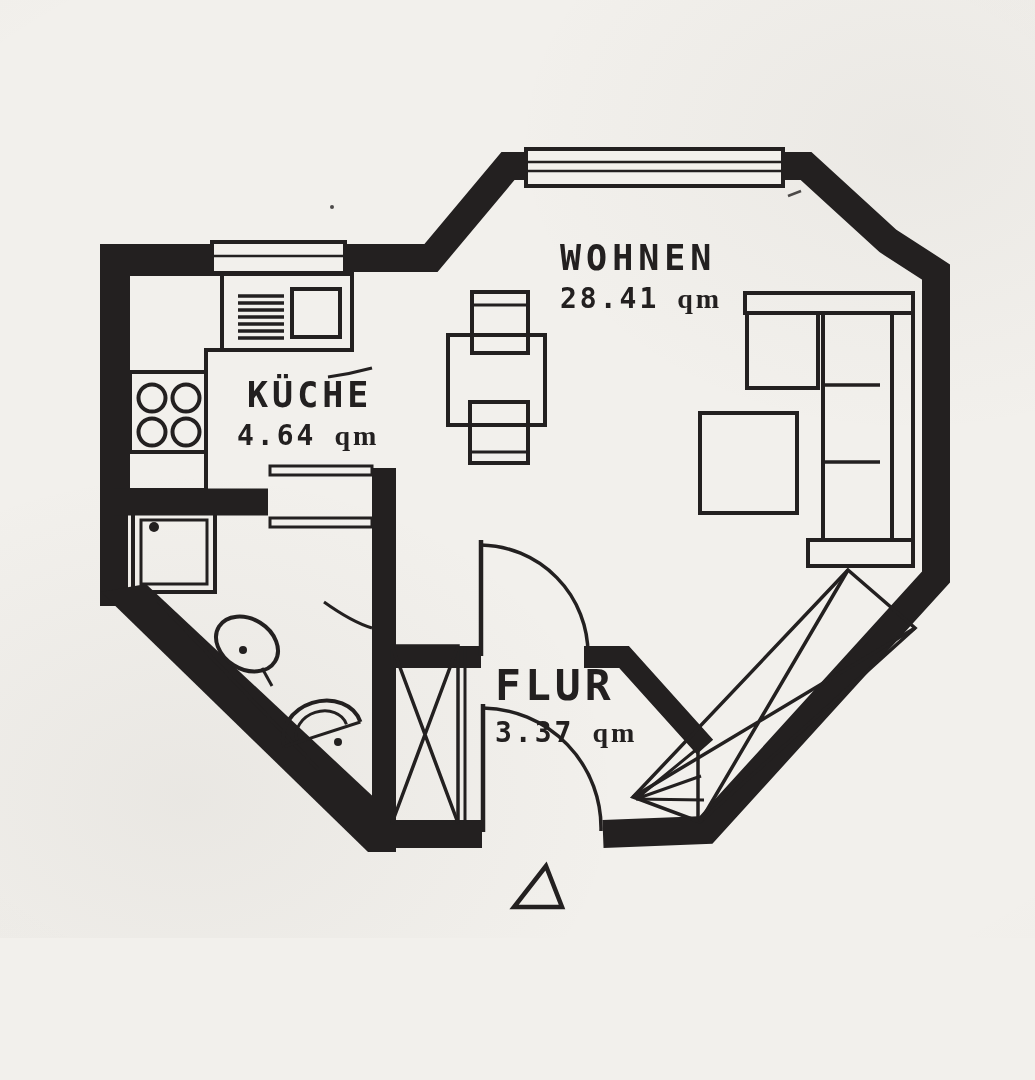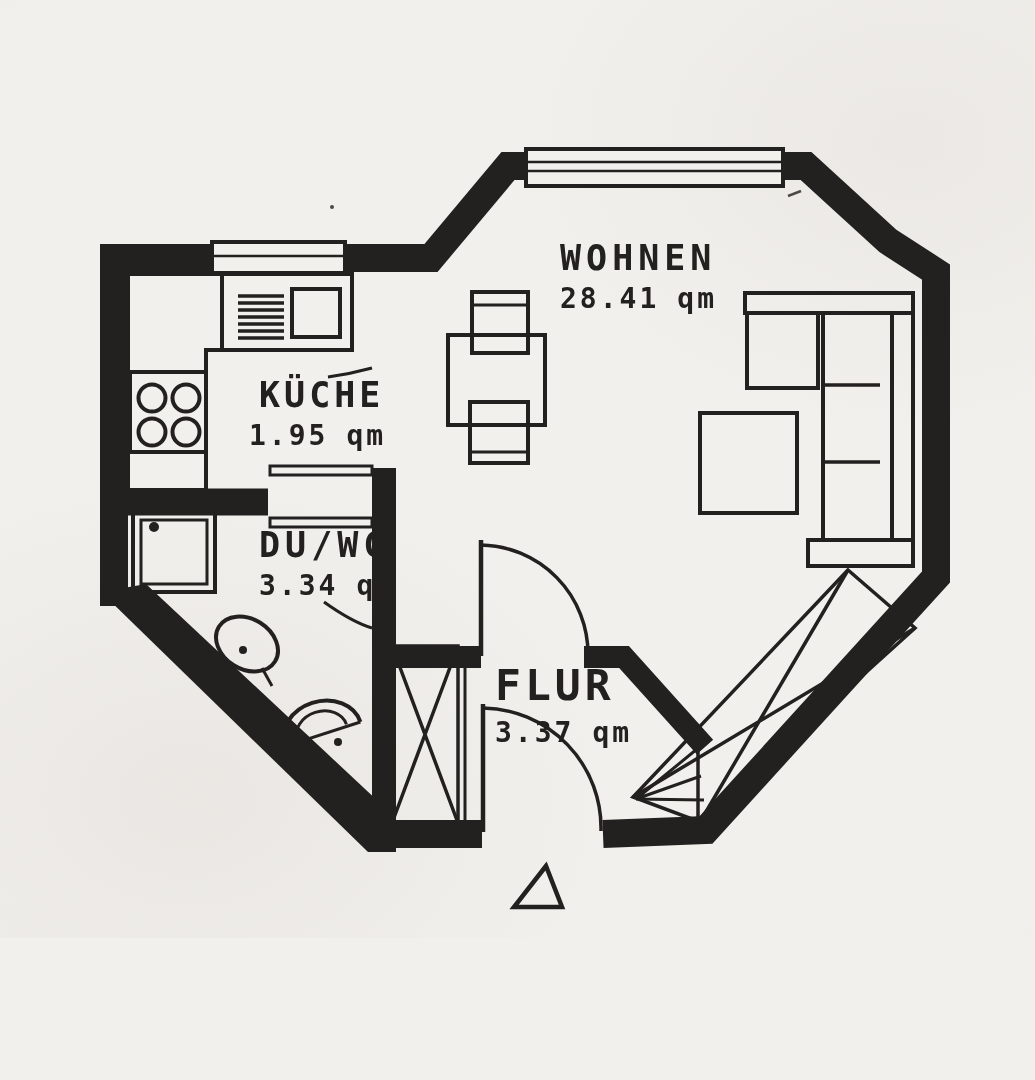--- a/index.html
+++ b/index.html
@@ -21,23 +21,23 @@
   }
   svg.plan{position:absolute;left:0;top:0;}
   .ink{color:var(--ink,#232020);}
   .room-label{position:absolute;color:var(--ink,#232020);line-height:1;}
   .room-name{
     font-weight:bold;font-size:35px;letter-spacing:5px;white-space:nowrap;
   }
   .room-area{
     font-weight:bold;font-size:28px;letter-spacing:3px;margin-top:9px;white-space:nowrap;
   }
-  .room-area .unit{margin-left:18px;}
+  .room-area .unit{margin-left:18px;font-family:Liberation Serif, serif;}
   .lbl-wohnen{left:560px;top:241px;}
-  .lbl-kueche{left:259px;top:378px;}
+  .lbl-kueche{left:247px;top:378px;}
   .lbl-kueche .room-name{letter-spacing:4px;}
   .lbl-kueche .room-area{margin-left:-10px;}
   .lbl-duwc{left:259px;top:528px;}
   .lbl-flur{left:495px;top:664px;}
   .lbl-flur .room-name{font-size:43px;letter-spacing:4px;}
   .lbl-flur .room-area{margin-top:12px;}
 </style>
 </head>
 <body>
 
@@ -167,30 +167,24 @@
   <div class="room-label lbl-wohnen">
     <div class="room-name">WOHNEN</div>
     <div class="room-area">
       <span>28.41</span><span class="unit">qm</span>
     </div>
   </div>
 
   <div class="room-label lbl-kueche">
     <div class="room-name">KÜCHE</div>
     <div class="room-area">
-      <span>1.95</span><span class="unit">qm</span>
+      <span>4.64</span><span class="unit">qm</span>
     </div>
   </div>
 
-  <div class="room-label lbl-duwc">
-    <div class="room-name">DU/WC</div>
-    <div class="room-area">
-      <span>3.34</span><span class="unit">qm</span>
-    </div>
-  </div>
 
   <div class="room-label lbl-flur">
     <div class="room-name">FLUR</div>
     <div class="room-area">
       <span>3.37</span><span class="unit">qm</span>
     </div>
   </div>
 
 </div>
 

